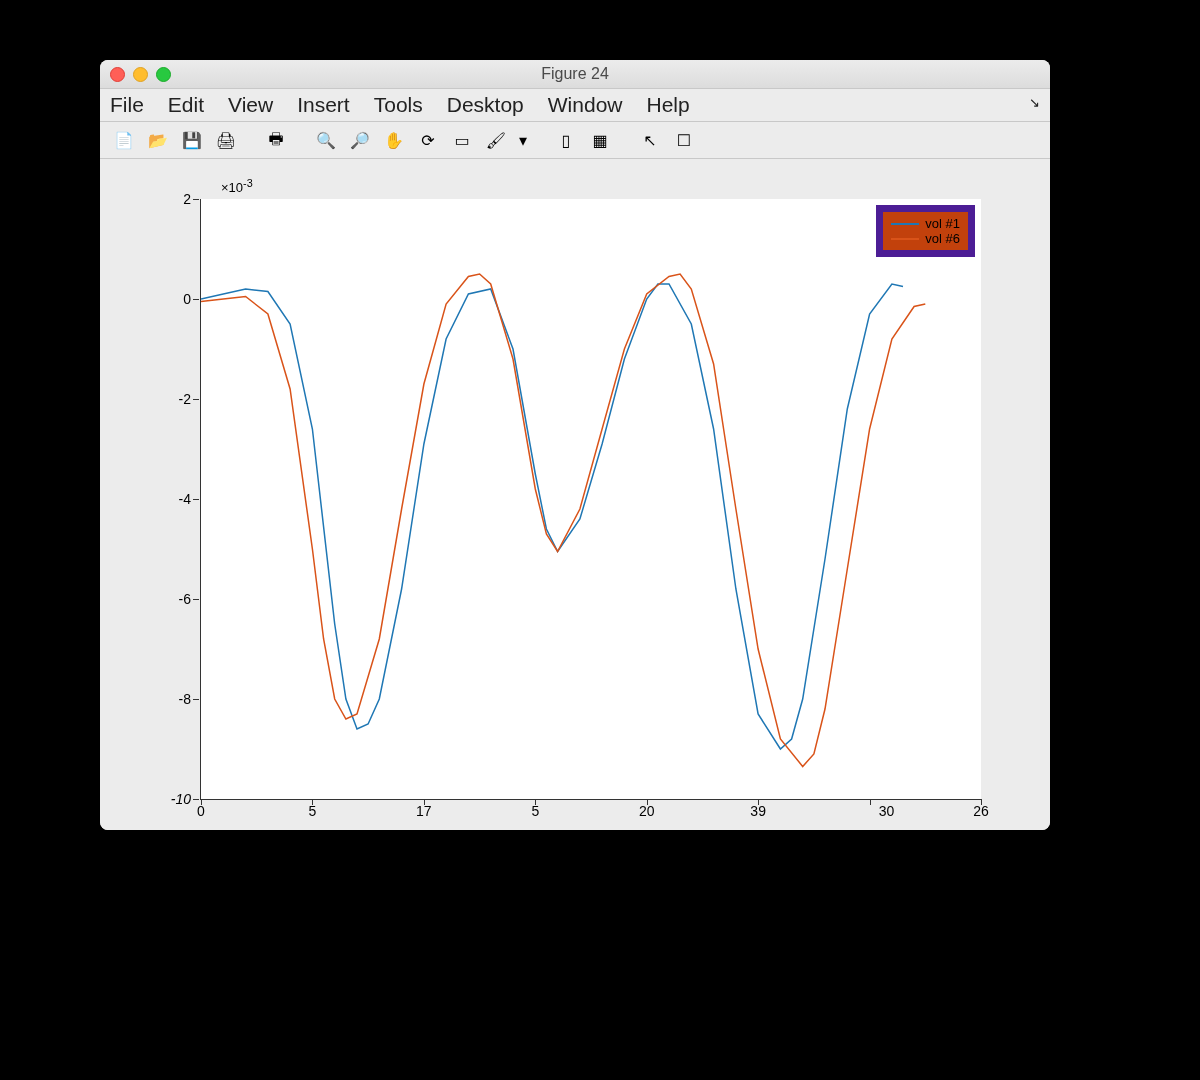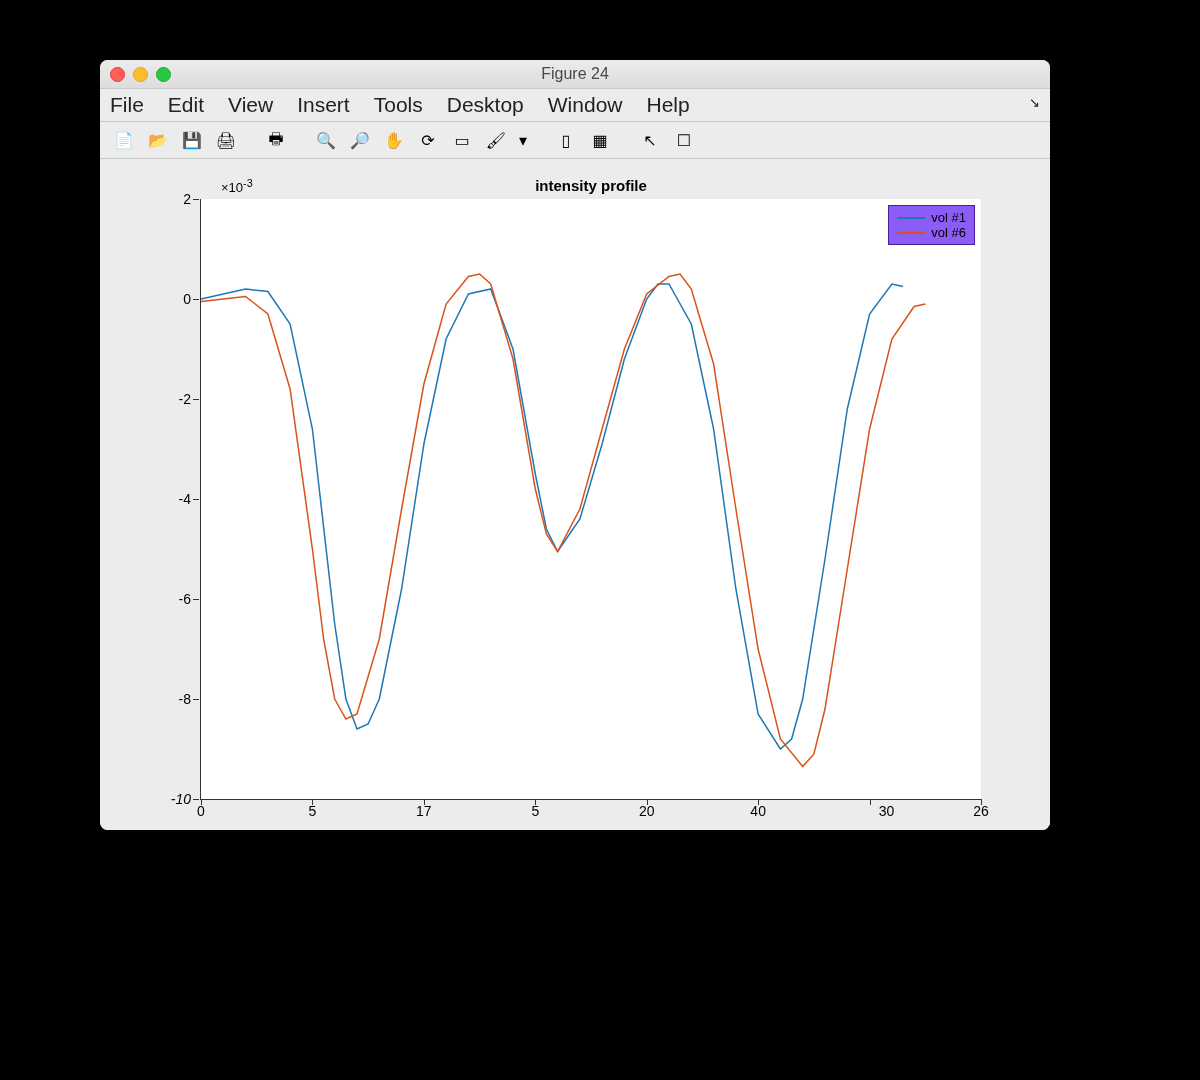--- a/index.html
+++ b/index.html
@@ -132,22 +132,22 @@
   .xtick-label {
     position: absolute;
     top: 604px;
     transform: translateX(-50%);
     font-size: 14px;
   }
   .legend {
     position: absolute;
     top: 6px;
     right: 6px;
-    background: #8b5cf6;
-    border: 1px solid #4c1d95;
+    background: #c2410c;
+    border: 7px solid #4c1d95;
     padding: 4px 8px;
     font-size: 13px;
   }
   .legend-row { display: flex; align-items: center; gap: 6px; }
   .legend-line { width: 28px; height: 2px; }
   svg.plotsvg { position:absolute; left:0; top:0; }
 </style>
 </head>
 <body>
 
@@ -191,21 +191,20 @@
     <div class="sep"></div>
     <div class="tool">▯</div>
     <div class="tool">▦</div>
     <div class="sep"></div>
     <div class="tool">↖</div>
     <div class="tool">☐</div>
   </div>
 
   <div class="plot-area">
     <div class="axes-box">
-      <div class="plot-title">intensity profile</div>
       <div class="exp-label">×10<sup>-3</sup></div>
       <svg class="plotsvg" width="780" height="600">
         <g id="series">
             <path d="M0.0 100.0 L22.3 95.0 L44.6 90.0 L66.9 92.5 L89.1 125.0 L111.4 230.0 L133.7 425.0 L144.9 500.0 L156.0 530.0 L167.1 525.0 L178.3 500.0 L200.6 390.0 L222.9 245.0 L245.1 140.0 L267.4 95.0 L289.7 90.0 L312.0 150.0 L334.3 275.0 L345.4 330.0 L356.6 352.5 L378.9 320.0 L401.1 245.0 L423.4 160.0 L445.7 100.0 L456.9 85.0 L468.0 85.0 L490.3 125.0 L512.6 230.0 L534.9 390.0 L557.1 515.0 L579.4 550.0 L590.6 540.0 L601.7 500.0 L624.0 360.0 L646.3 210.0 L668.6 115.0 L690.9 85.0 L702.0 87.5 " fill="none" stroke="#1f77b4" stroke-width="1.5"></path>
             <path d="M0.0 102.5 L22.3 100.0 L44.6 97.5 L66.9 115.0 L89.1 190.0 L111.4 350.0 L122.6 440.0 L133.7 500.0 L144.9 520.0 L156.0 515.0 L178.3 440.0 L200.6 310.0 L222.9 185.0 L245.1 105.0 L267.4 77.5 L278.6 75.0 L289.7 85.0 L312.0 160.0 L334.3 290.0 L345.4 335.0 L356.6 352.5 L378.9 310.0 L401.1 230.0 L423.4 150.0 L445.7 95.0 L468.0 77.5 L479.1 75.0 L490.3 90.0 L512.6 165.0 L534.9 310.0 L557.1 450.0 L579.4 540.0 L601.7 567.5 L612.9 555.0 L624.0 510.0 L646.3 370.0 L668.6 230.0 L690.9 140.0 L713.1 107.5 L724.3 105.0 " fill="none" stroke="#d95319" stroke-width="1.5"></path>
           </g>
       </svg>
       <div class="legend">
         <div class="legend-row">
           <div class="legend-line" id="leg1" style="background: rgb(31, 119, 180);"></div>
@@ -235,20 +234,20 @@
         <div class="xtick-label" style="left: 0px;">0</div>
         <div class="xtick" style="left: 111.429px;"></div>
         <div class="xtick-label" style="left: 111.429px;">5</div>
         <div class="xtick" style="left: 222.857px;"></div>
         <div class="xtick-label" style="left: 222.857px;">17</div>
         <div class="xtick" style="left: 334.286px;"></div>
         <div class="xtick-label" style="left: 334.286px;">5</div>
         <div class="xtick" style="left: 445.714px;"></div>
         <div class="xtick-label" style="left: 445.714px;">20</div>
         <div class="xtick" style="left: 557.143px;"></div>
-        <div class="xtick-label" style="left: 557.143px;">40</div>
+        <div class="xtick-label" style="left: 557.143px;">39</div>
         <div class="xtick" style="left: 668.571px;"></div>
         <div class="xtick-label" style="left: 668.571px; margin-left: 17px;">30</div>
         <div class="xtick" style="left: 780px;"></div>
         <div class="xtick-label" style="left: 780px;">26</div>
       </div>
   </div>
 </div>
 
 </body></html>

